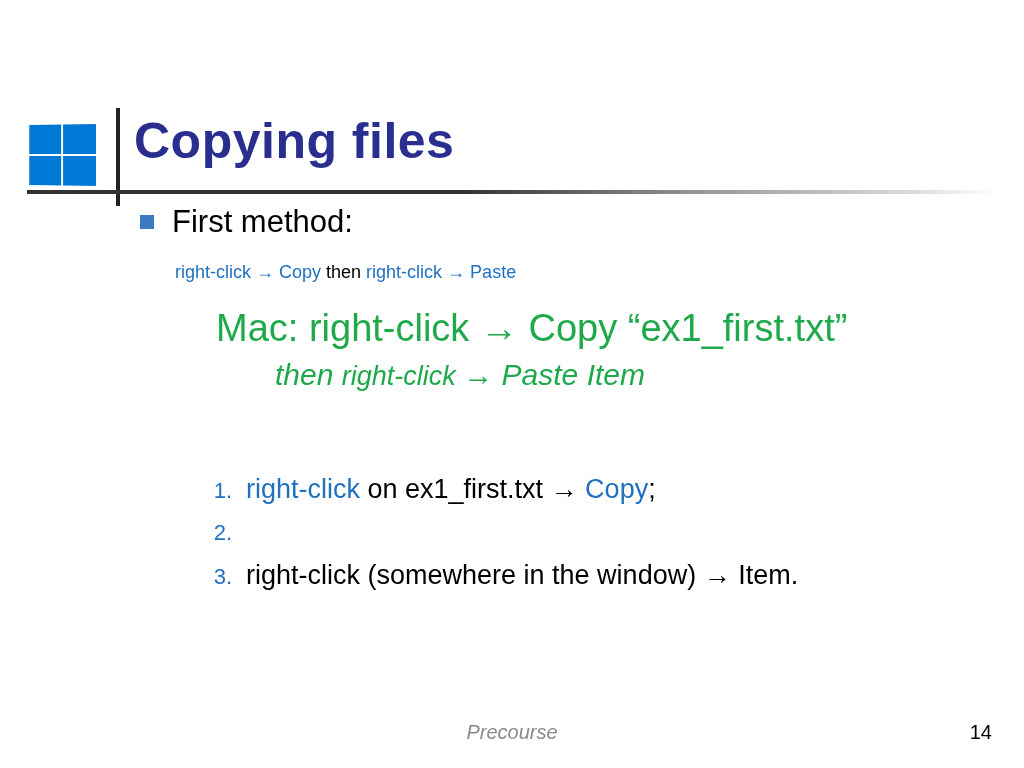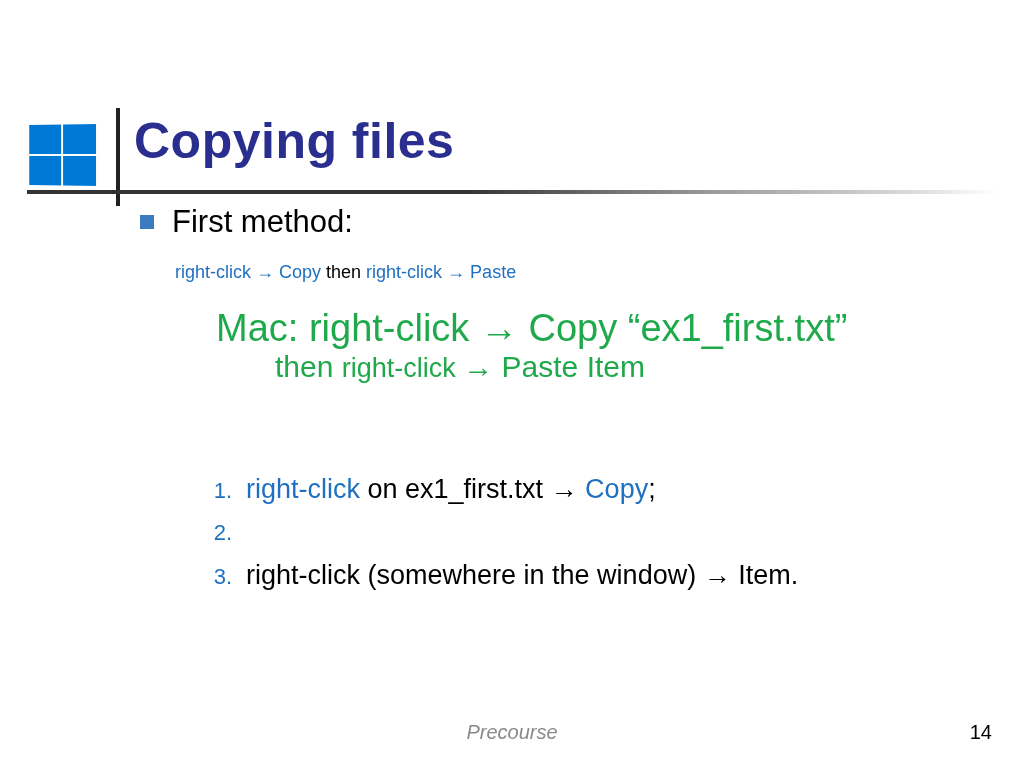--- a/index.html
+++ b/index.html
@@ -26,21 +26,21 @@
   .bullet1 { position: absolute; left: 140px; top: 204px; right: 40px; display: flex; align-items: flex-start; gap: 18px; }
   .sqbul { width: 14px; height: 14px; background: #3c7abf; margin-top: 11px; flex: 0 0 14px; }
   .b1text { font-size: 31px; color: #000; }
 
   .sub1 { position: absolute; left: 175px; top: 262px; font-size: 18px; }
   .sub1 .blue { color: #1f70c1; }
   .sub1 .blk  { color: #000; }
   .sub1 .arrow { color: #1f70c1; font-family: Arial, sans-serif; }
 
   .mac1 { position: absolute; left: 210px; top: 307px; font-size: 38px; color: #1fa94b; width: 760px; margin-left: 6px; }
-  .mac2 { position: absolute; left: 275px; top: 350px; font-size: 30px; color: #1fa94b; }
+  .mac2 { position: absolute; left: 275px; top: 358px; font-size: 30px; color: #1fa94b; font-style: italic; }
   .mac2 .sm { font-size: 27px; }
   .arrowg { color: #1fa94b; font-family: Arial, sans-serif; }
 
   
   .numlist { position: absolute; left: 210px; top: 468px; font-size: 27px; color: #000; line-height: 1.6; }
   .numlist .row { display: flex; align-items: baseline; gap: 14px; margin-bottom: 4px; }
   .numlist .num { color: #1f70c1; font-size: 22px; min-width: 22px; text-align: right; }
   .numlist .blue { color: #1f70c1; }
   .numlist .arrow { font-family: Arial, sans-serif; }
 

